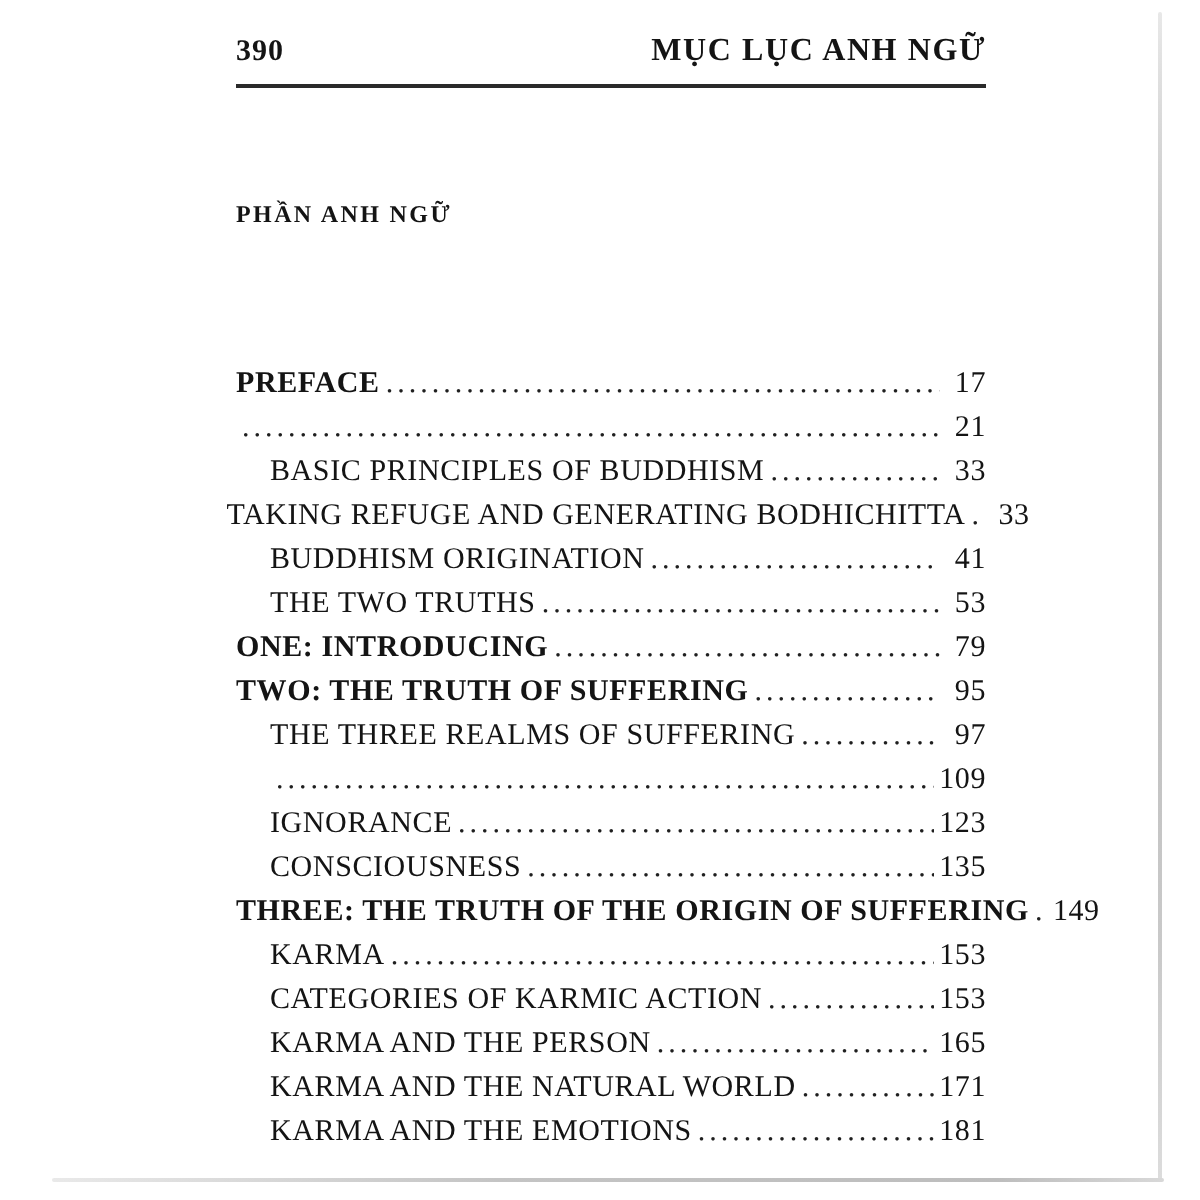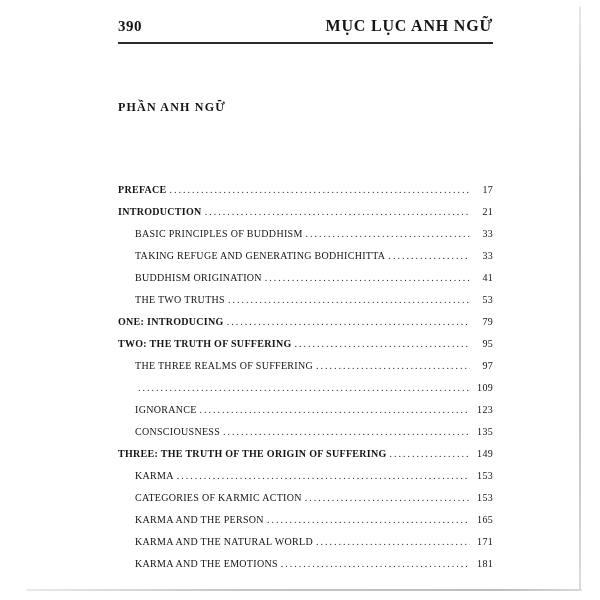--- a/index.html
+++ b/index.html
@@ -66,29 +66,30 @@
     font-weight: bold;
     letter-spacing: 1.2px;
   }
   .toc {
     margin-top: 69px;
   }
   .toc-row {
     display: flex;
     align-items: baseline;
     height: 22px;
-    font-size: 10px;
+    font-size: 15px;
     letter-spacing: 0.3px;
     white-space: nowrap;
   }
   .toc-row.top .toc-label {
     font-weight: bold;
   }
   .toc-row.sub {
     padding-left: 17px;
+    justify-content: center;
   }
   .toc-label {
     flex: 0 0 auto;
   }
   .leader {
     flex: 1 1 auto;
     overflow: hidden;
     white-space: nowrap;
     margin: 0 3px;
     letter-spacing: 2px;
@@ -114,21 +115,20 @@
   </div>
   <div class="header-rule"></div>
   <div class="section-heading">PHẦN ANH NGỮ</div>
   <div class="toc" id="toc">
       <div class="toc-row top">
         <span class="toc-label">PREFACE</span>
         <span class="leader">........................................................................................................................</span>
         <span class="toc-page">17</span>
       </div>
       <div class="toc-row top">
-        <span class="toc-label">INTRODUCTION</span>
         <span class="leader">........................................................................................................................</span>
         <span class="toc-page">21</span>
       </div>
       <div class="toc-row sub">
         <span class="toc-label">BASIC PRINCIPLES OF BUDDHISM</span>
         <span class="leader">........................................................................................................................</span>
         <span class="toc-page">33</span>
       </div>
       <div class="toc-row sub">
         <span class="toc-label">TAKING REFUGE AND GENERATING BODHICHITTA</span>

